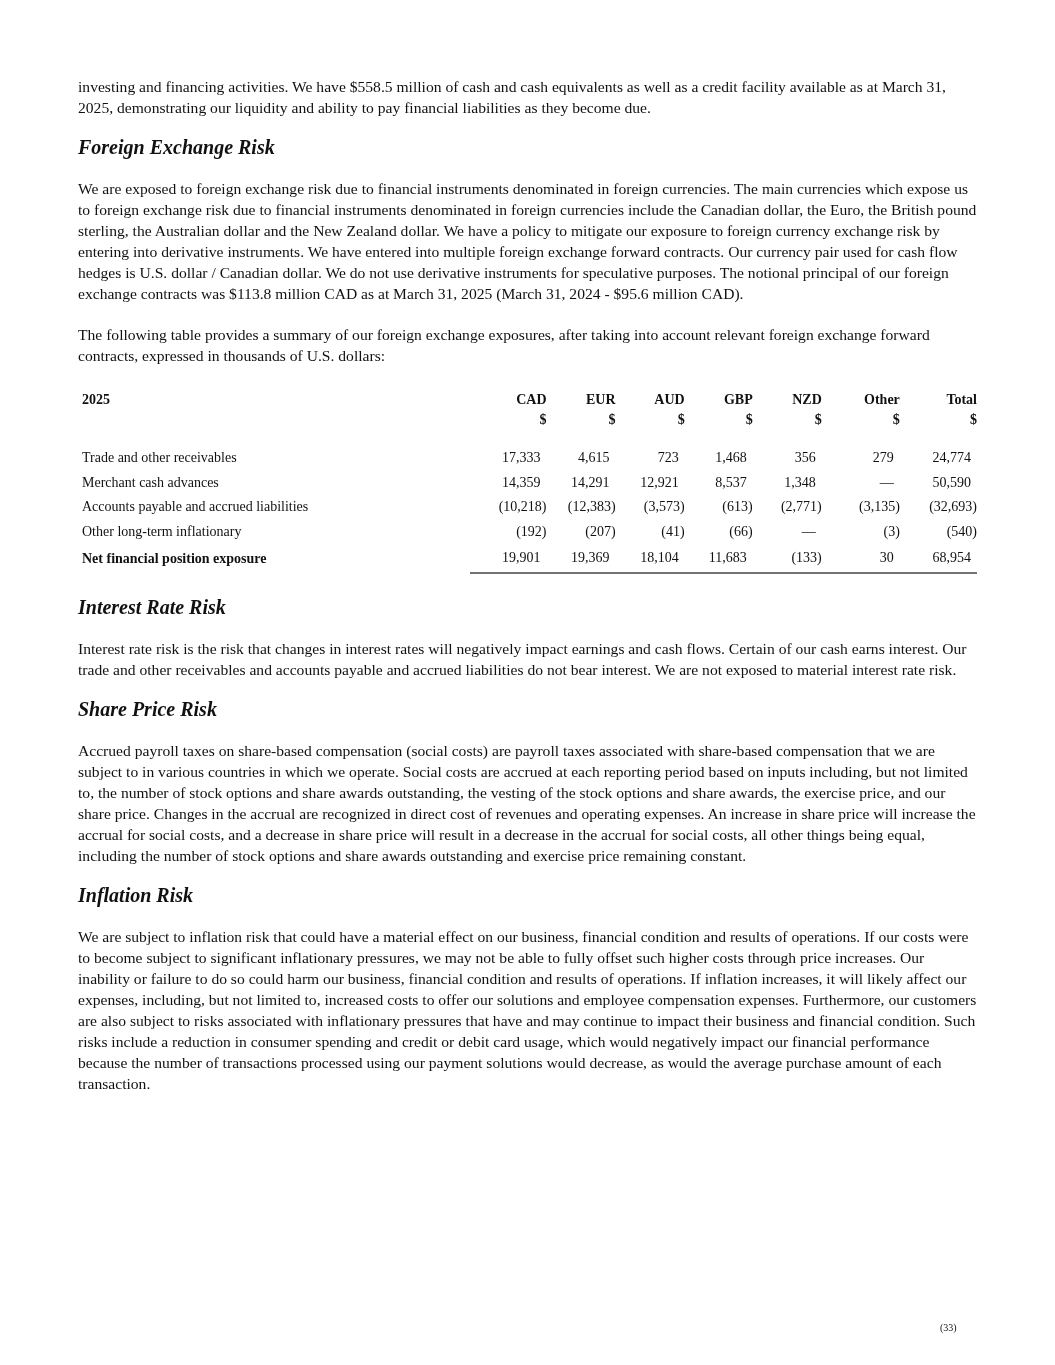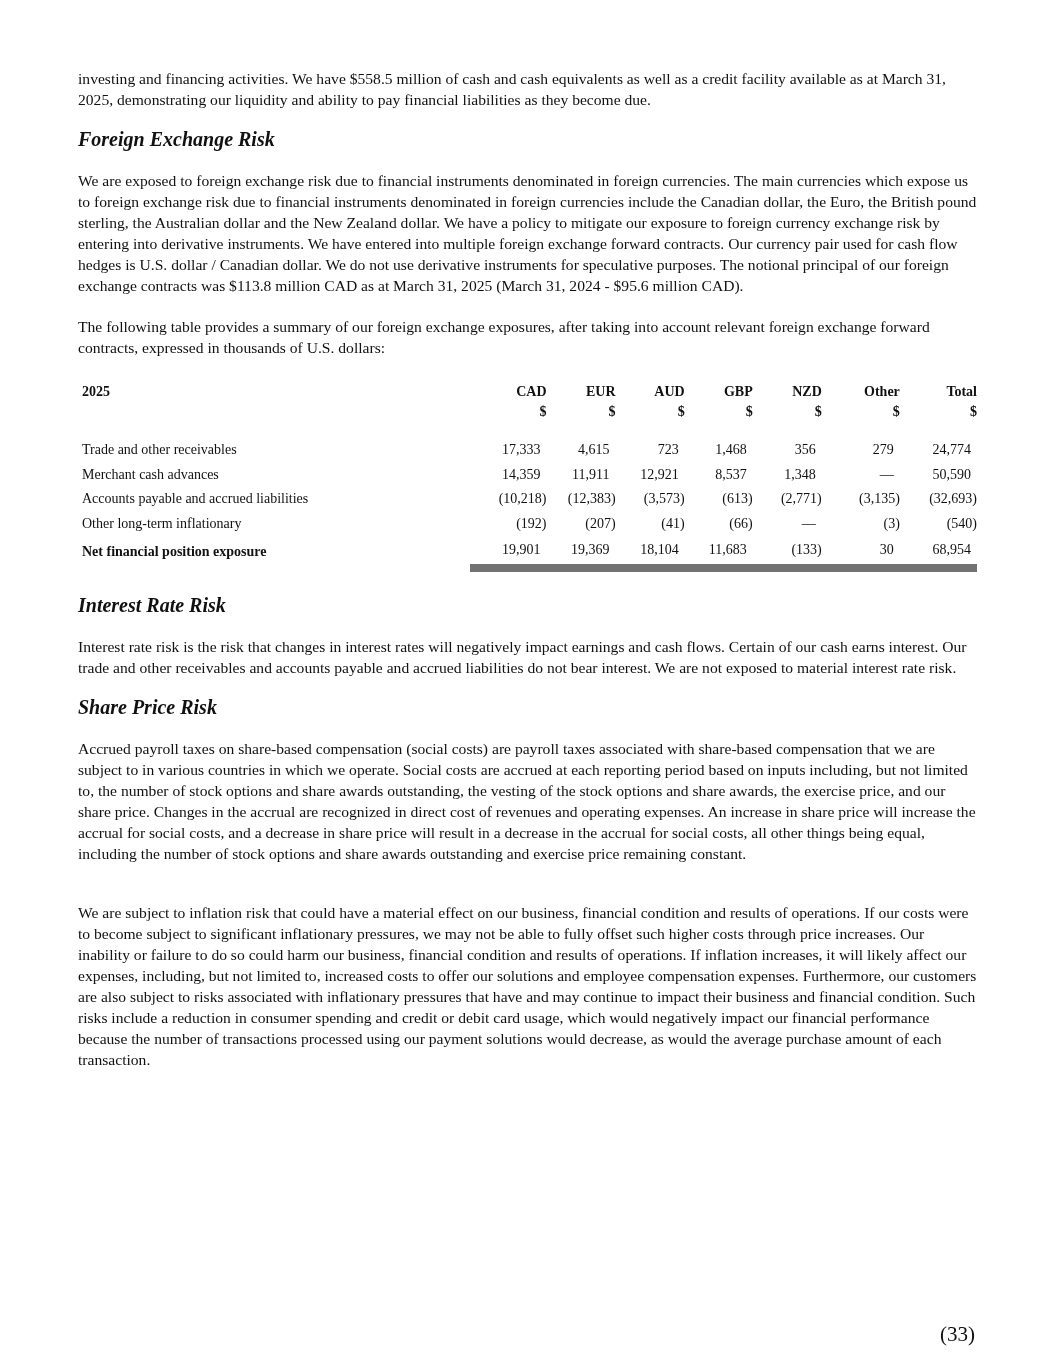--- a/index.html
+++ b/index.html
@@ -1,21 +1,21 @@
 <!DOCTYPE html>
 <html><head>
 <meta charset="utf-8">
 <style>
   html, body { margin: 0; padding: 0; background: #ffffff; }
   body {
     width: 1055px; height: 1365px; position: relative; overflow: hidden;
     font-family: "Liberation Serif", "DejaVu Serif", serif;
     color: #111111;
   }
-  .page { position: absolute; left: 78px; top: 68px; width: 900px; }
+  .page { position: absolute; left: 78px; top: 76px; width: 900px; }
   p.body {
     margin: 0; font-size: 15.6px; line-height: 21px;
   }
   h2.sec {
     margin: 0; font-size: 20px; font-weight: bold; font-style: italic; line-height: 22px;
   }
   .gap-h { height: 18px; }
   .gap-p { height: 20px; }
 
   table.fx {
@@ -33,25 +33,25 @@
   table.fx .c5 { width: 69px; } 
   table.fx .c6 { width: 78px; } 
   table.fx .c7 { width: 77px; } 
   table.fx td.pos { padding-right: 6px; }
   table.fx td.neg { padding-right: 0px; }
   tr.hdr th { height: 20px; }
   tr.cur th { height: 20px; padding-bottom: 6px; }
   tr.spacer td { height: 10px; }
   tr.pre-total td.numcell { border-bottom: 2px solid #000; }
   tr.total td { height: 28px; font-weight: bold; }
-  tr.total td.numcell { font-weight: normal; border-bottom: 8px solid #737373; }
+  tr.total td.numcell { font-weight: normal; border-bottom: 2px solid #737373; }
   tr.total td.lbl { font-weight: bold; }
 
   .pagenum {
-    position: absolute; left: 940px; top: 1322px; font-size: 21px;
+    position: absolute; left: 940px; top: 1322px; font-size: 10px;
   }
 </style>
 </head>
 <body>
 
 <div class="page">
   <p class="body">investing and financing activities. We have $558.5 million of cash and cash equivalents as well as a credit facility available as at March 31, 2025, demonstrating our liquidity and ability to pay financial liabilities as they become due.</p>
   <div class="gap-h"></div>
 
   <h2 class="sec">Foreign Exchange Risk</h2>
@@ -93,21 +93,21 @@
           <td class="num numcell pos">4,615</td>
           <td class="num numcell pos">723</td>
           <td class="num numcell pos">1,468</td>
           <td class="num numcell pos">356</td>
           <td class="num numcell pos">279</td>
           <td class="num numcell pos">24,774</td>
         </tr>
         <tr>
           <td class="lbl">Merchant cash advances</td>
           <td class="num numcell pos">14,359</td>
-          <td class="num numcell pos">11,911</td>
+          <td class="num numcell pos">14,291</td>
           <td class="num numcell pos">12,921</td>
           <td class="num numcell pos">8,537</td>
           <td class="num numcell pos">1,348</td>
           <td class="num numcell pos">—</td>
           <td class="num numcell pos">50,590</td>
         </tr>
         <tr>
           <td class="lbl">Accounts payable and accrued liabilities</td>
           <td class="num numcell neg">(10,218)</td>
           <td class="num numcell neg">(12,383)</td>
@@ -144,17 +144,18 @@
   <h2 class="sec">Interest Rate Risk</h2>
   <div class="gap-p"></div>
   <p class="body">Interest rate risk is the risk that changes in interest rates will negatively impact earnings and cash flows. Certain of our cash earns interest. Our trade and other receivables and accounts payable and accrued liabilities do not bear interest. We are not exposed to material interest rate risk.</p>
   <div class="gap-h"></div>
 
   <h2 class="sec">Share Price Risk</h2>
   <div class="gap-p"></div>
   <p class="body">Accrued payroll taxes on share-based compensation (social costs) are payroll taxes associated with share-based compensation that we are subject to in various countries in which we operate. Social costs are accrued at each reporting period based on inputs including, but not limited to, the number of stock options and share awards outstanding, the vesting of the stock options and share awards, the exercise price, and our share price. Changes in the accrual are recognized in direct cost of revenues and operating expenses. An increase in share price will increase the accrual for social costs, and a decrease in share price will result in a decrease in the accrual for social costs, all other things being equal, including the number of stock options and share awards outstanding and exercise price remaining constant.</p>
   <div class="gap-h"></div>
 
+  <h2 class="sec">Inflation Risk</h2>
   <div class="gap-p"></div>
   <p class="body">We are subject to inflation risk that could have a material effect on our business, financial condition and results of operations. If our costs were to become subject to significant inflationary pressures, we may not be able to fully offset such higher costs through price increases. Our inability or failure to do so could harm our business, financial condition and results of operations. If inflation increases, it will likely affect our expenses, including, but not limited to, increased costs to offer our solutions and employee compensation expenses. Furthermore, our customers are also subject to risks associated with inflationary pressures that have and may continue to impact their business and financial condition. Such risks include a reduction in consumer spending and credit or debit card usage, which would negatively impact our financial performance because the number of transactions processed using our payment solutions would decrease, as would the average purchase amount of each transaction.</p>
 </div>
 
 <div class="pagenum">(33)</div>
 
 </body></html>

